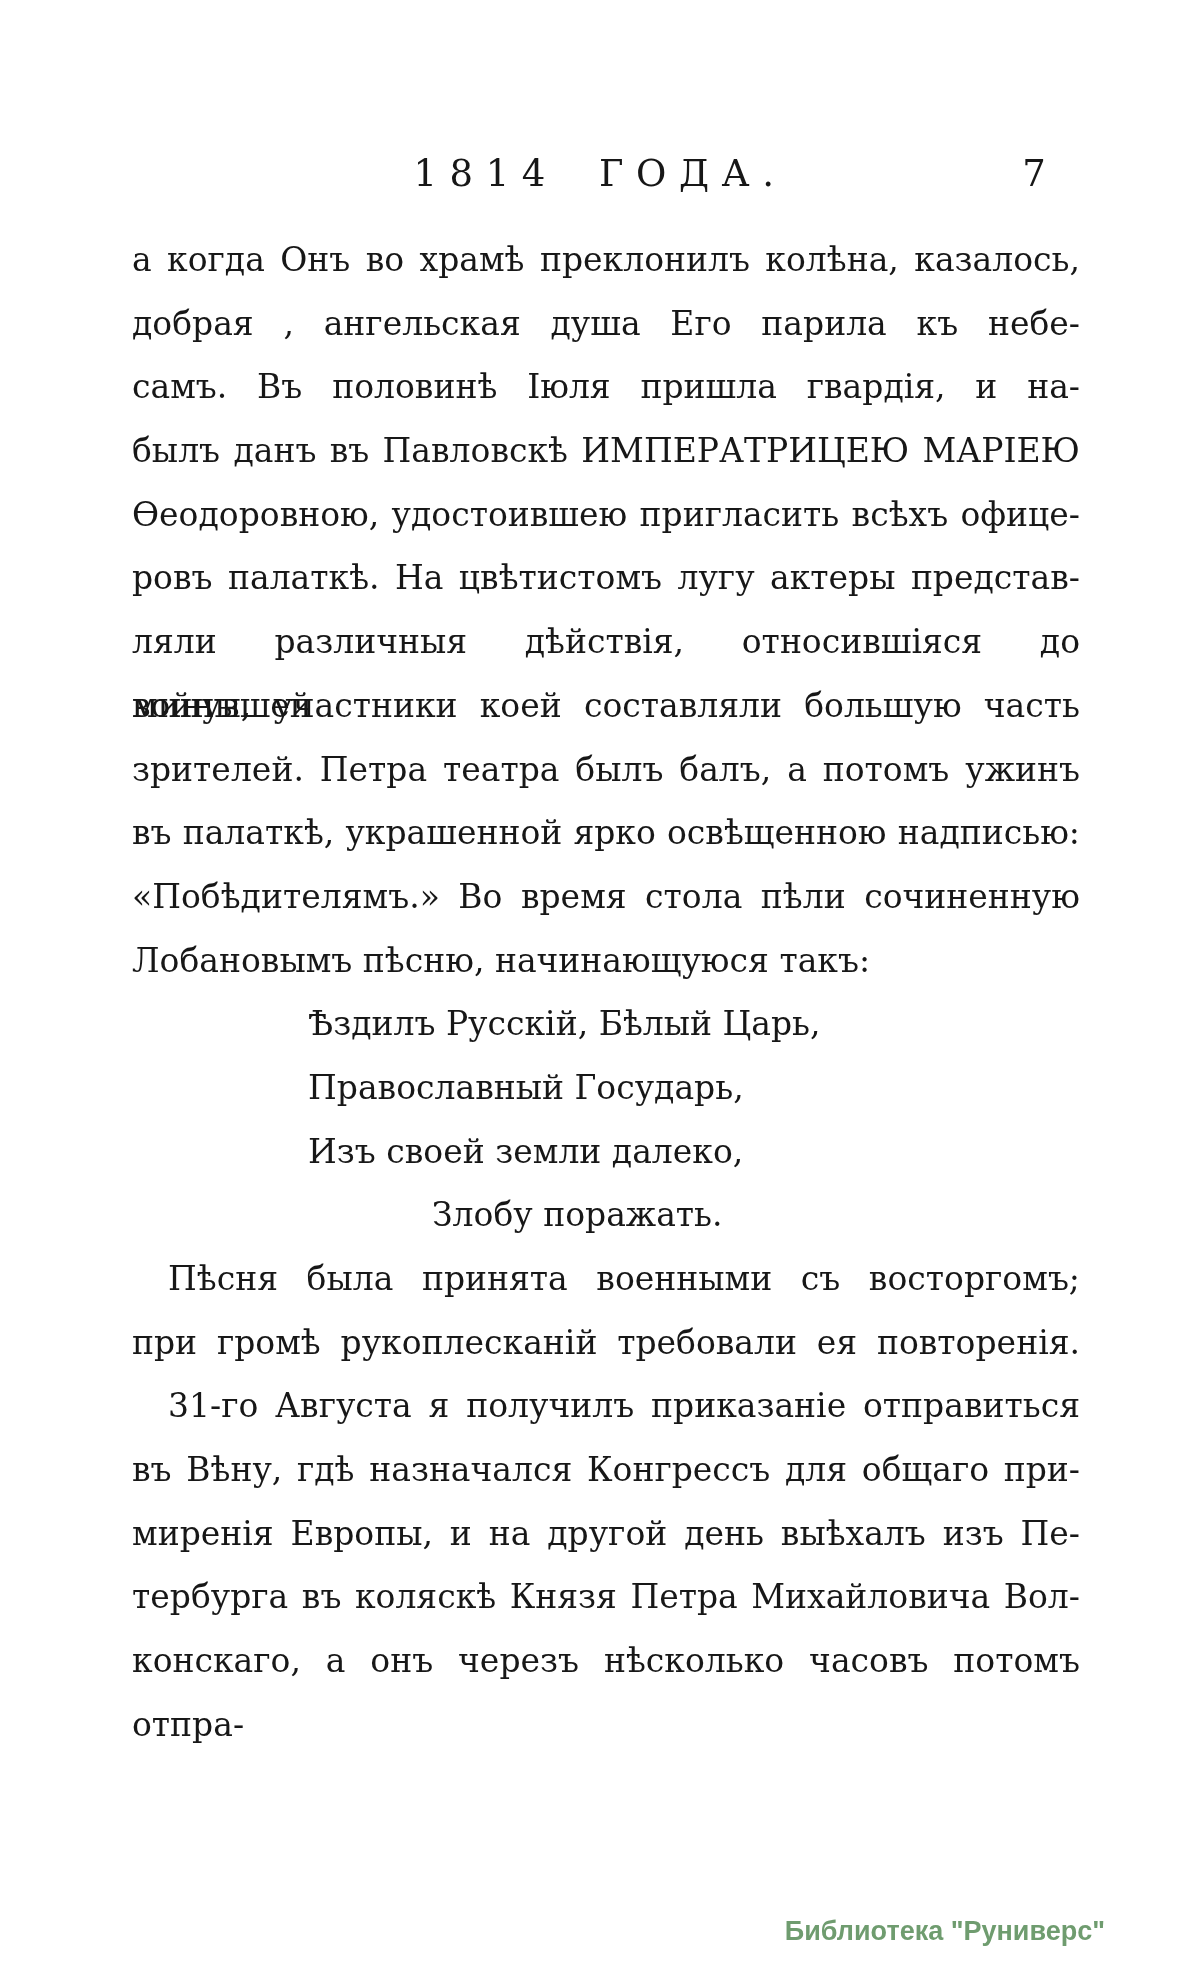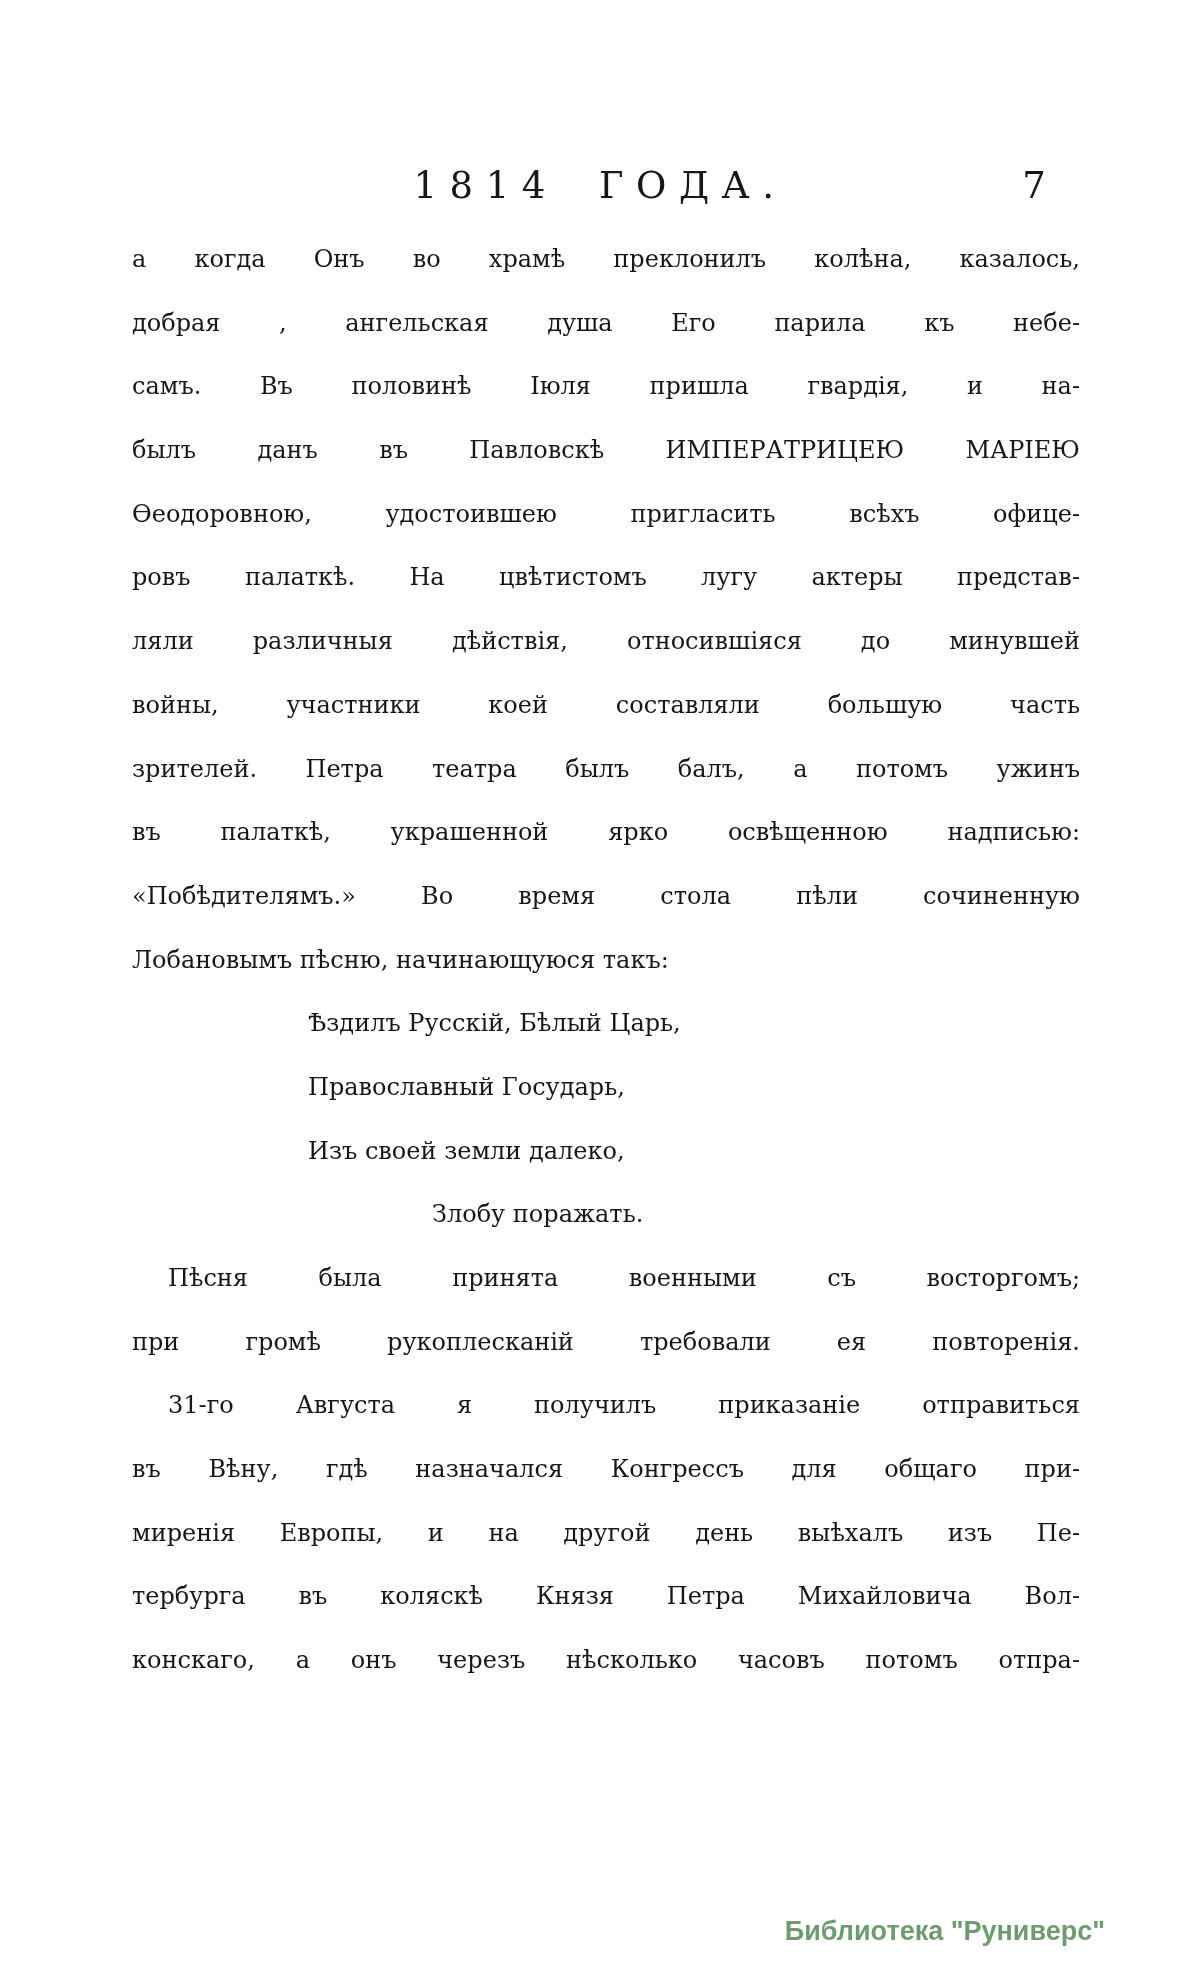--- a/index.html
+++ b/index.html
@@ -6,41 +6,41 @@
   .page {
     position:relative;
     width:1200px; height:1988px;
     margin:0 auto;
     background:#ffffff;
     color:#171717;
     font-family:"DejaVu Serif", serif;
     overflow:hidden;
   }
   
-  .header { position:absolute; top:164px; left:0; width:1200px; height:50px; }
+  .header { position:absolute; top:152px; left:0; width:1200px; height:50px; }
   .running-title {
     position:absolute; left:0; top:0; width:1200px;
     text-align:center;
     font-size:37px; line-height:44px;
     letter-spacing:0.34em;
     word-spacing:0.45em;
     white-space:nowrap;
   }
   .page-number {
     position:absolute; left:1004px; top:0;
     width:60px; text-align:center;
     font-size:37px; line-height:44px;
   }
   
   .textblock {
     position:absolute; left:132px; top:228px; width:948px;
   }
   .line {
     height:63.7px; line-height:63.7px;
-    font-size:24px;
+    font-size:33px;
     white-space:nowrap;
   }
   .j  { text-align:justify; text-align-last:justify; white-space:normal; }
   .in { text-indent:36px; }
   .v  { margin-left:176px; }
   .v4 { margin-left:300px; }
   
   .watermark {
     position:absolute; left:0; top:1914px; width:1105px;
     text-align:right;

